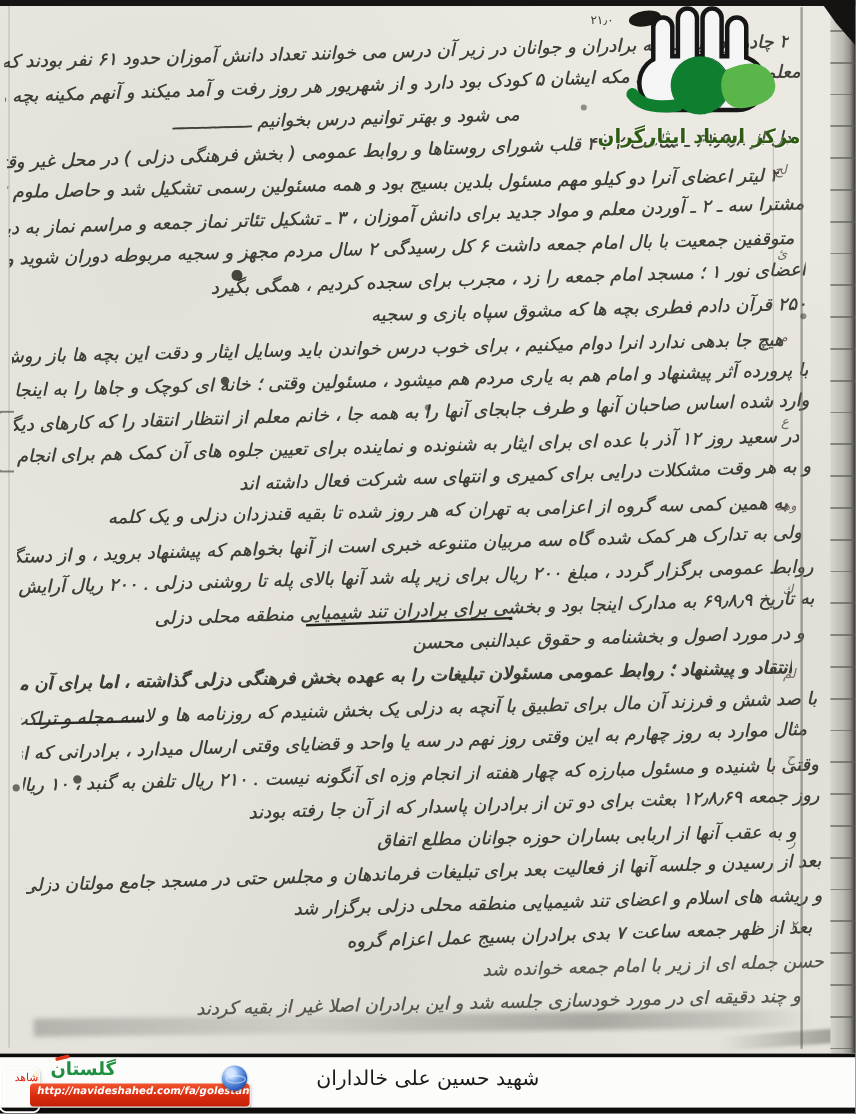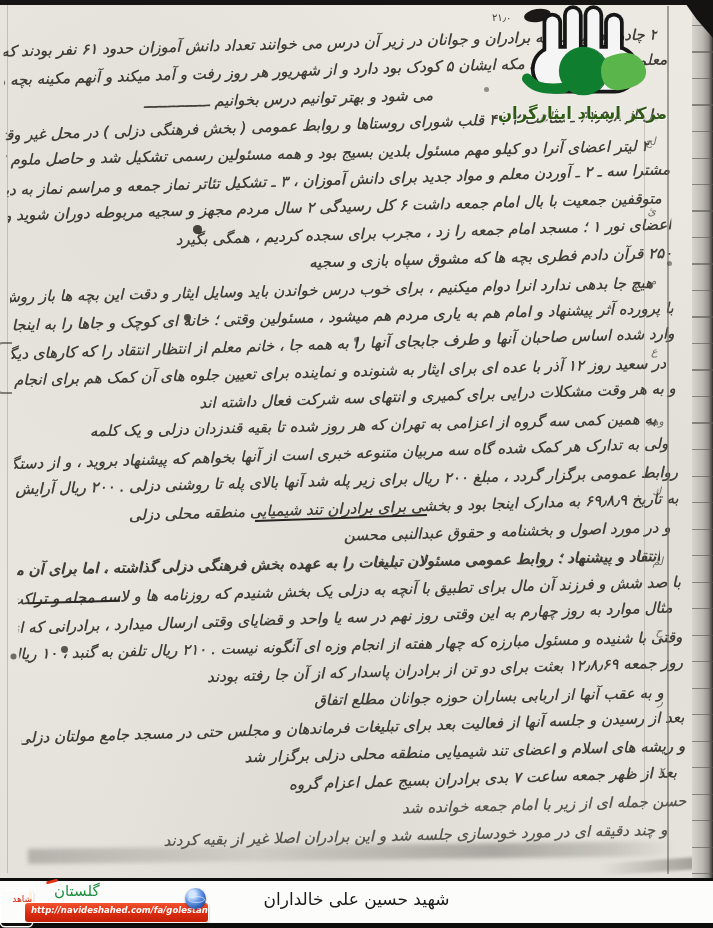--- a/index.html
+++ b/index.html
@@ -69,21 +69,21 @@
     border-top:3px solid #0d0d0c;z-index:6;}
   .footer::after{content:"";position:absolute;left:0;right:0;bottom:0;height:8px;background:#0d0d0c;}
   .footer-caption{position:absolute;left:0;right:0;top:8px;text-align:center;direction:rtl;
     font-size:17px;color:#1c1b1a;letter-spacing:1px;}
   
   .badge{position:absolute;left:0;top:882px;width:214px;height:46px;z-index:7;}
   .emblem{position:absolute;left:1px;top:9px;width:31px;height:35px;border-radius:4px;overflow:hidden;
     box-shadow:0 0 0 1.5px #fff,1px 1px 3px rgba(0,0,0,.4);display:flex;flex-direction:column;}
   .emblem-top{flex:1;background:#fdf3cf;color:#d6220c;font-size:9px;font-weight:normal;text-align:center;line-height:16px;direction:rtl;margin-left:28px;}
   .emblem-bottom{flex:1;background:#d6220c;color:#fff;font-size:10px;font-weight:bold;text-align:center;line-height:18px;direction:rtl;margin-left:40px;}
-  .site-name{position:absolute;left:54px;top:0;font-size:15px;font-weight:normal;color:#1e8f41;direction:rtl;
+  .site-name{position:absolute;left:42px;top:0;font-size:15px;font-weight:bold;color:#1e8f41;direction:rtl;
     text-shadow:0 0 2px rgba(255,255,255,.9);}
   .site-accent{position:absolute;left:46px;top:-2px;width:12px;height:3px;background:#e03318;border-radius:2px;transform:rotate(-14deg);}
   .url-bar{position:absolute;left:25px;top:21px;width:183px;height:19px;border-radius:3px;
     background:linear-gradient(180deg,#f2532f 0%,#d92b0f 55%,#c32108 100%);
     box-shadow:0 0 0 1px rgba(255,255,255,.85),1px 1px 2px rgba(0,0,0,.35);
     color:#fff;font-size:8.5px;font-weight:bold;line-height:15px;direction:ltr;
     padding:0 18px 0 6px;box-sizing:border-box;white-space:nowrap;overflow:hidden;font-style:italic;}
   .globe{position:absolute;left:185px;top:6px;width:21px;height:21px;border-radius:50%;
     background:radial-gradient(circle at 35% 30%,#d4e6ff 0 16%,#74a3ea 38%,#2d5dba 70%,#123a85 100%);
     box-shadow:0 1px 2px rgba(0,0,0,.4);}

